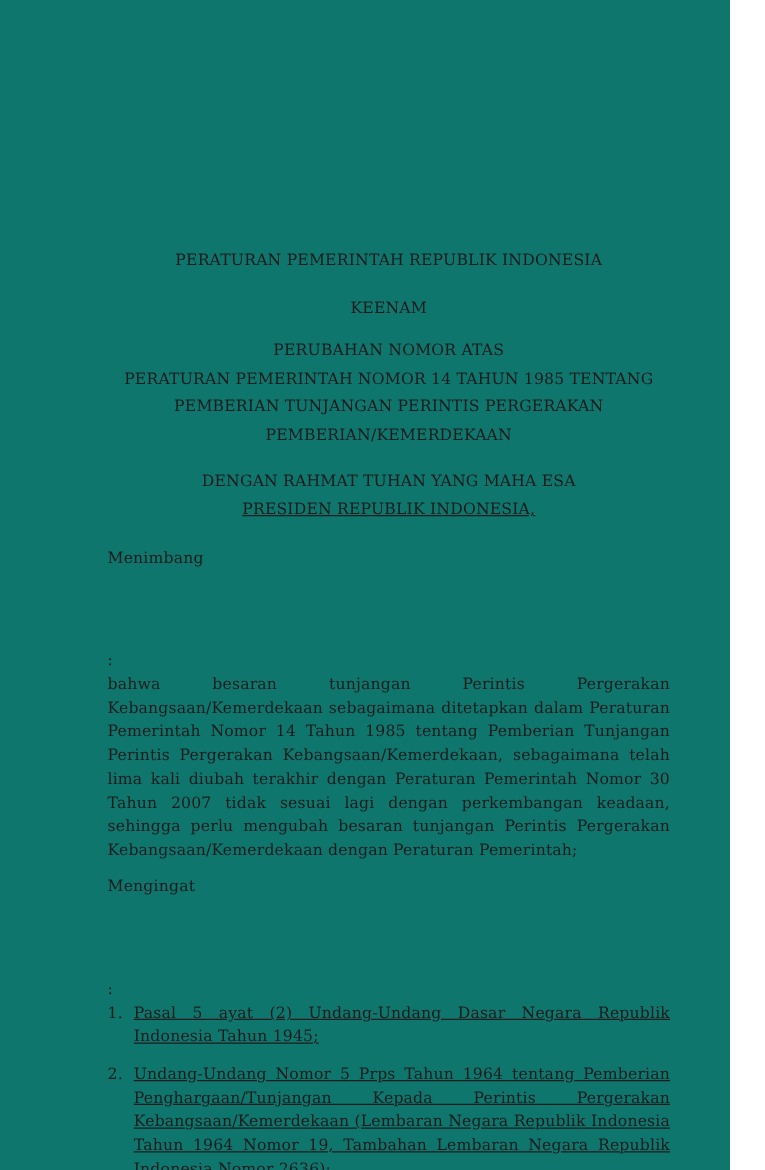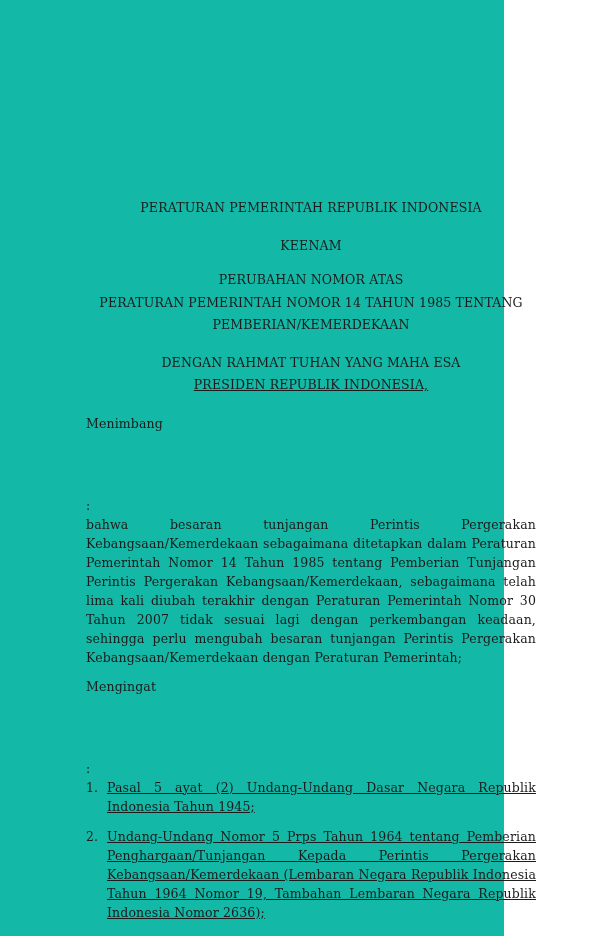--- a/index.html
+++ b/index.html
@@ -8,22 +8,22 @@
     width: 612px;
     height: 936px;
     position: relative;
     font-family: "DejaVu Serif", "Liberation Serif", serif;
     color: #1c1c1c;
     overflow: hidden;
   }
   .page {
     position: absolute;
     left: 0; top: 0;
-    width: 504px; height: 936px;
-    background: #14b8a6;
+    width: 584px; height: 936px;
+    background: #0f766e;
   }
   .doc {
     position: absolute;
     left: 86px;
     top: 197px;
     width: 450px;
     font-size: 12.5px;
     letter-spacing: 0.15px;
   }
   .center { text-align: center; }
@@ -61,20 +61,21 @@
 
     <div class="title-block center">
       <div>PERATURAN PEMERINTAH REPUBLIK INDONESIA</div>
     </div>
 
     <div class="tentang center">KEENAM</div>
 
     <div class="subject-block center">
       <div>PERUBAHAN NOMOR ATAS</div>
       <div>PERATURAN PEMERINTAH NOMOR 14 TAHUN 1985 TENTANG</div>
+      <div>PEMBERIAN TUNJANGAN PERINTIS PERGERAKAN</div>
       <div>PEMBERIAN/KEMERDEKAAN</div>
     </div>
 
     <div class="invocation center">DENGAN RAHMAT TUHAN YANG MAHA ESA</div>
 
     <div class="authority center">PRESIDEN REPUBLIK INDONESIA,</div>
 
     <div class="body-row row-menimbang">
       <div class="label-col">Menimbang</div>
       <div class="colon-col">:</div>

